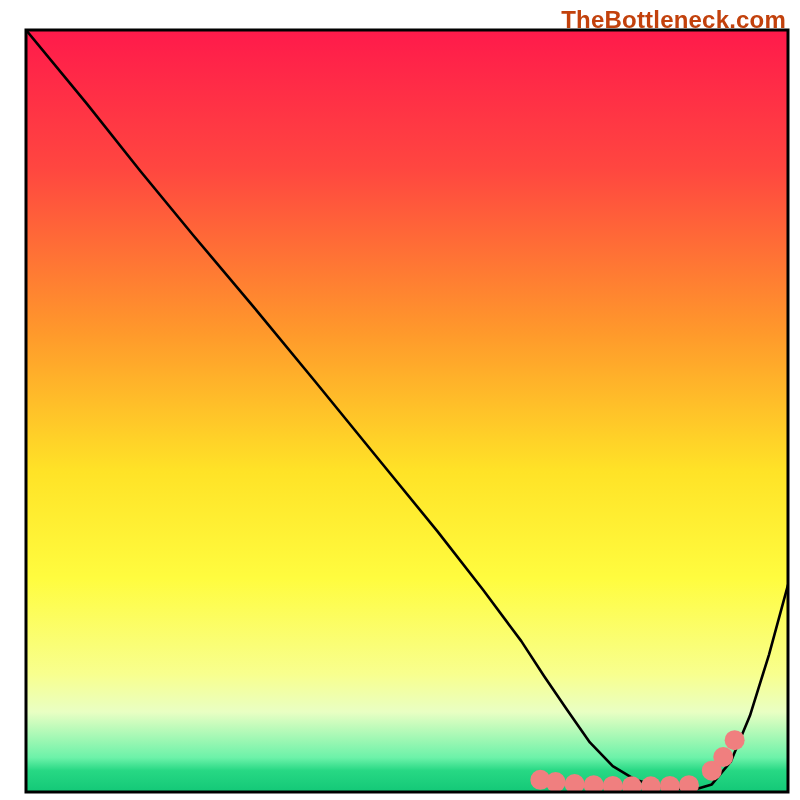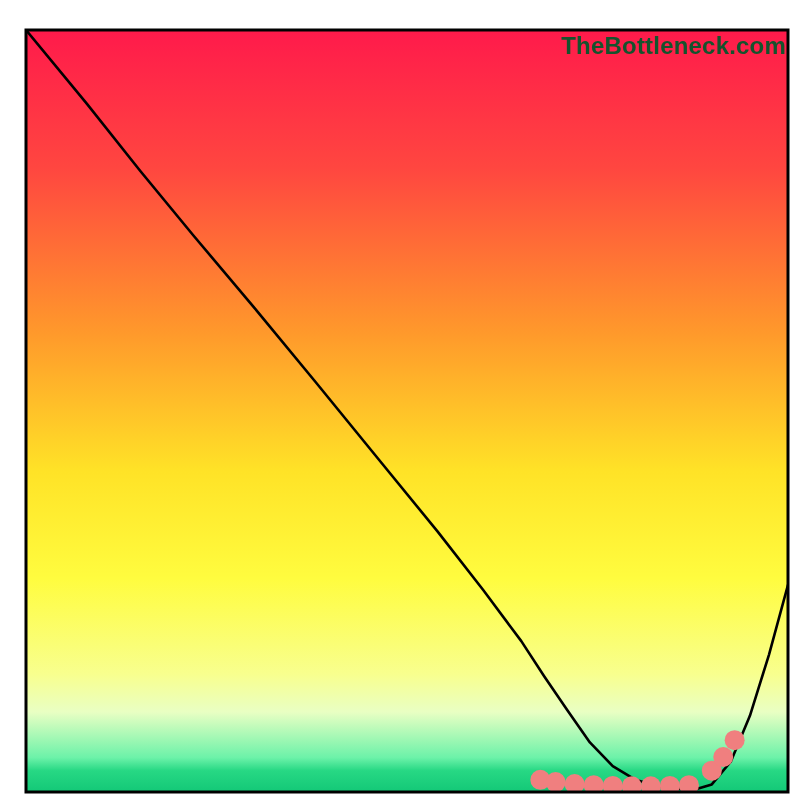--- a/index.html
+++ b/index.html
@@ -15,24 +15,23 @@
     position: relative;
     width: 800px;
     height: 800px;
   }
   .watermark {
     position: absolute;
     top: 6px;
     right: 14px;
     font-size: 24px;
     font-weight: 600;
-    color: #14532d;
+    color: #c2410c;
     letter-spacing: 0.2px;
     z-index: 10;
-    margin-top: 26px;
   }
   svg.plot {
     position: absolute;
     left: 0;
     top: 0;
     width: 800px;
     height: 800px;
   }
 </style>
 </head>

